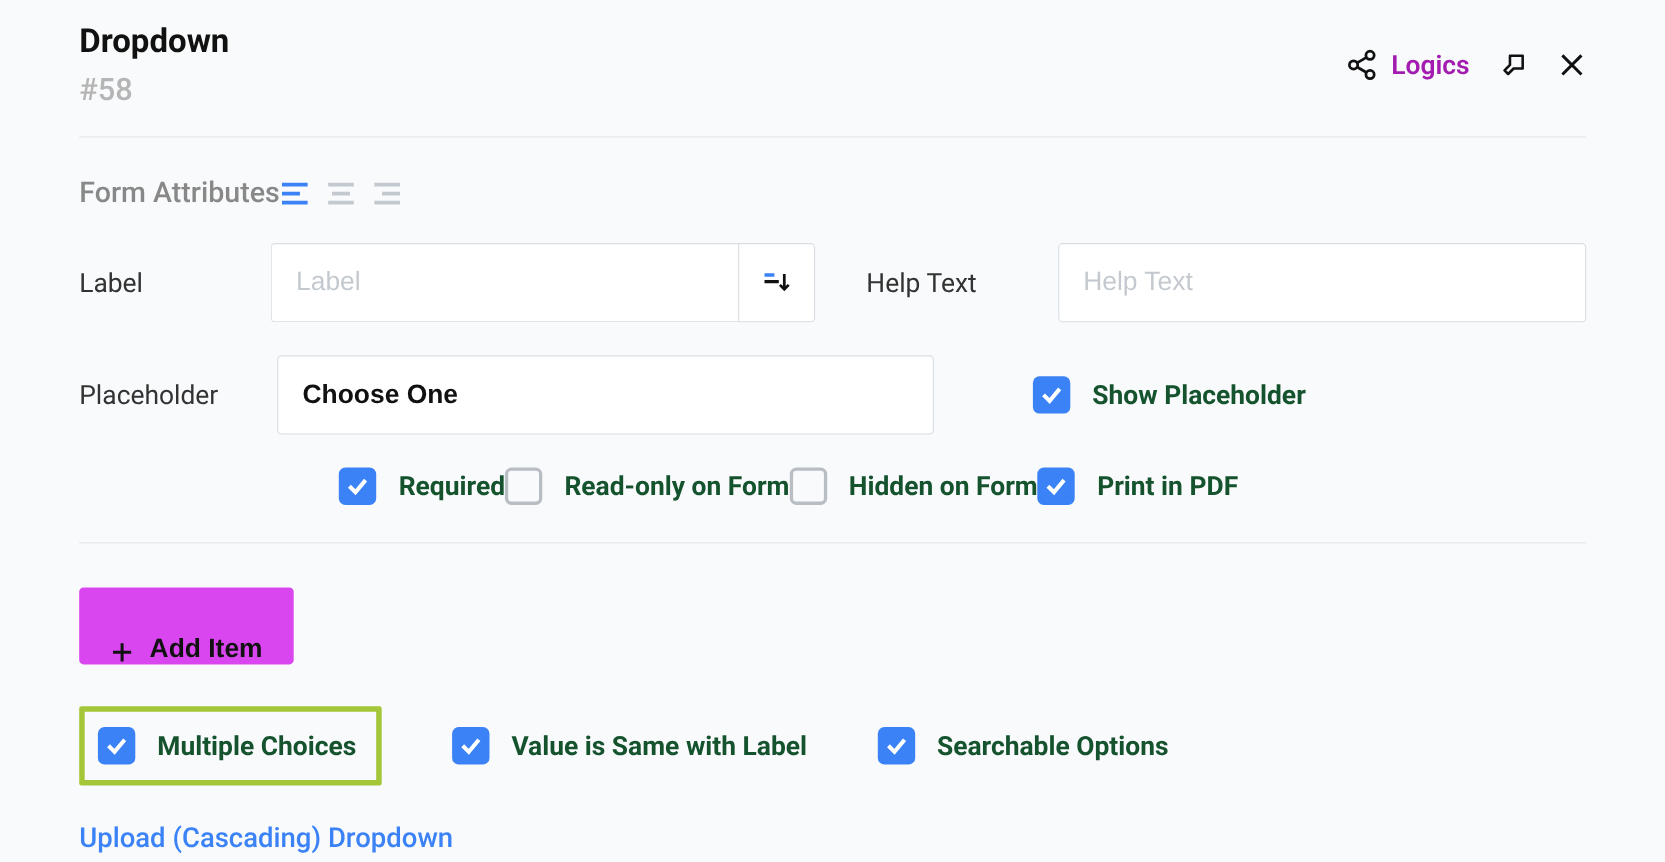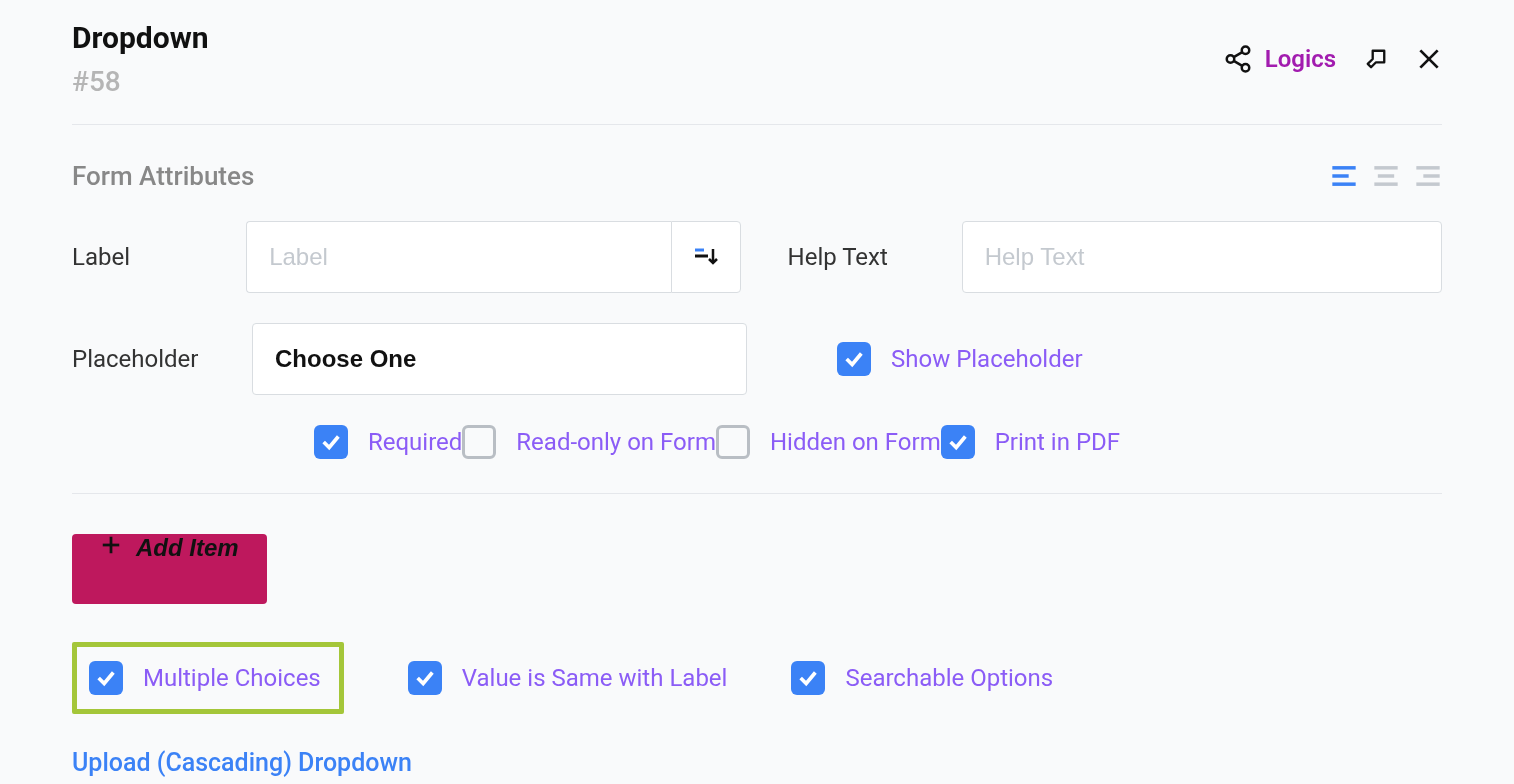--- a/index.html
+++ b/index.html
@@ -63,21 +63,20 @@
   .hr {
     height: 1px;
     background: #e5e7eb;
     width: 100%;
   }
 
   
   .section-row {
     display: flex;
     align-items: center;
-    justify-content: space-between;
     margin-top: 36px;
     margin-bottom: 30px;
   }
   .section-title {
     font-size: 26px;
     font-weight: 500;
     color: #888;
   }
   .align-group {
     display: flex;
@@ -135,21 +134,21 @@
     border-bottom-right-radius: 4px;
     display:flex;
     align-items:center;
     justify-content:center;
     cursor:pointer;
   }
   .help-input {
     width: 495px;
   }
   .placeholder-input {
-    width: 495px;
+    width: 597px;
     font-weight: 600;
   }
   .gap-lg { width: 48px; }
 
   
   .checkbox-row {
     display: flex;
     align-items: center;
     margin-bottom: 34px;
   }
@@ -170,45 +169,45 @@
   }
   .cb-checked {
     background: #3b82f6;
   }
   .cb-unchecked {
     background: transparent;
     border: 3px solid #b9bec4;
   }
   .cb-label {
     font-size: 24px;
-    color: #8b5cf6;
+    color: #14532d;
+    font-weight: bold;
   }
 
   .hr2 {
     height: 1px;
     background: #e5e7eb;
     width: 100%;
     margin-bottom: 40px;
   }
 
   .add-item-btn {
     display: inline-flex;
-    align-items: flex-start;
+    align-items: flex-end;
     gap: 14px;
-    background: #be185d;
+    background: #d946ef;
     border: none;
     border-radius: 4px;
     padding: 0 28px;
     height: 70px;
     font-size: 24px;
     font-weight: 600;
     color: #111;
     cursor: pointer;
     margin-bottom: 38px;
-    font-style: italic;
   }
 
   .options-row {
     display:flex;
     align-items:center;
     gap: 64px;
     margin-bottom: 34px;
   }
   .highlight-box {
     border: 5px solid #a4c639;

